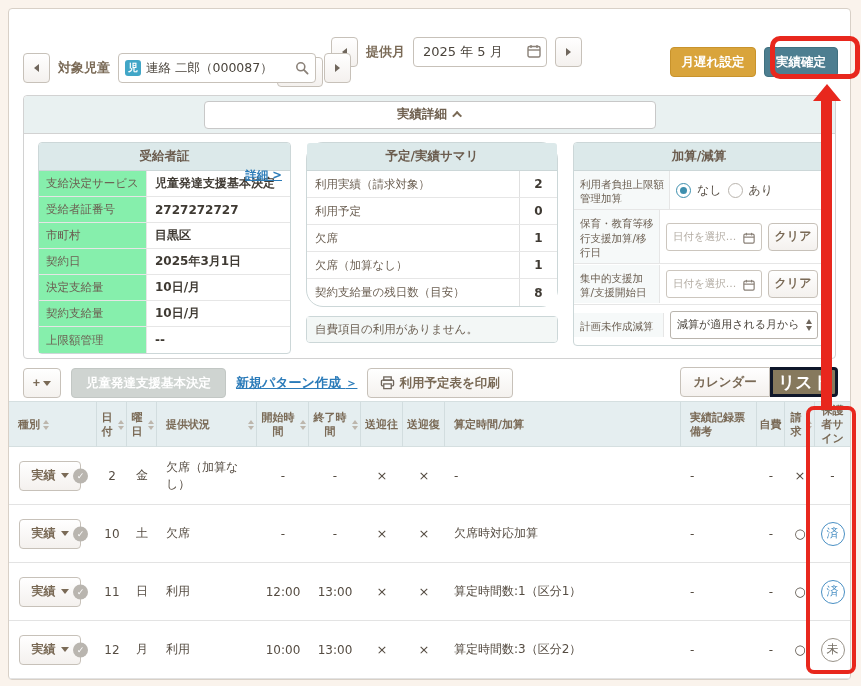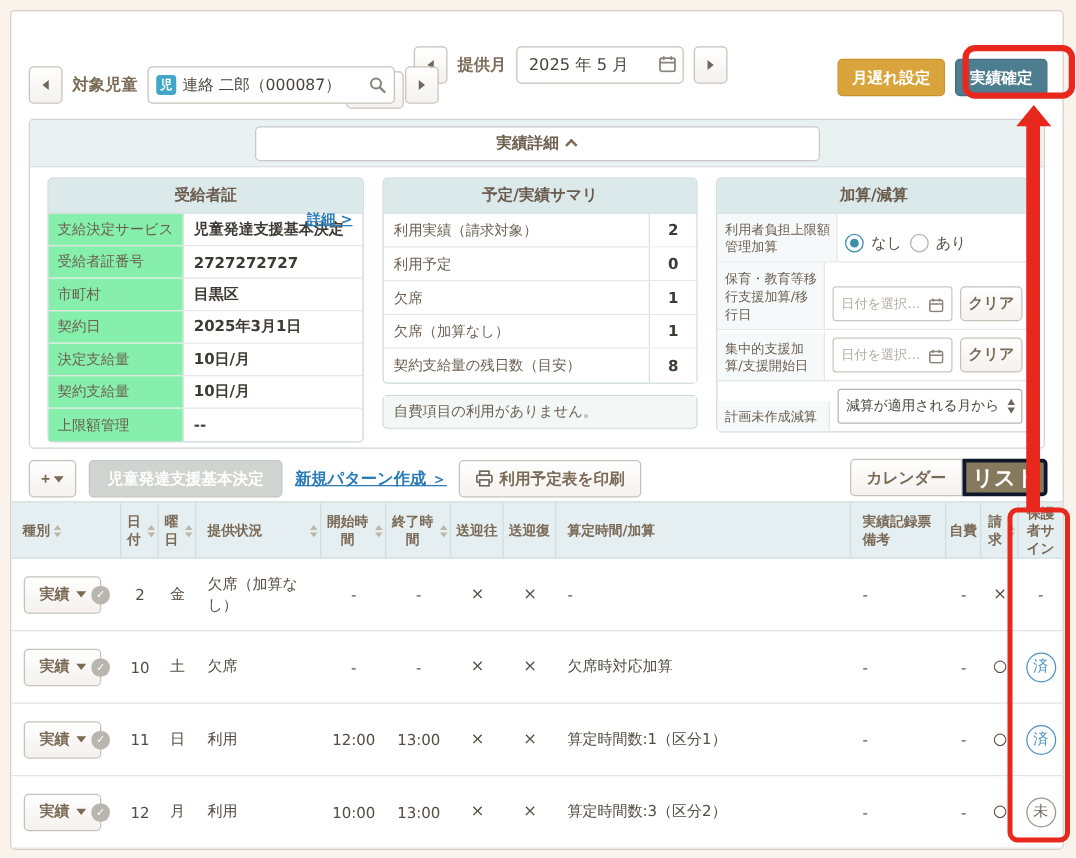--- a/index.html
+++ b/index.html
@@ -58,33 +58,33 @@
                 font-weight:bold; font-size:12.5px; color:#6b5c4e; }
   .detail-link { position:absolute; right:8px; top:25px; font-size:11.5px; color:#2c7cb8; text-decoration:underline; font-weight:bold; cursor:pointer; }
 
   .panel-recipient { width:256px; }
   .kv-row { display:flex; height:26px; border-bottom:1px solid #e6e6e6; font-size:11.5px; align-items:stretch; }
   .kv-row:last-child { border-bottom:none; }
   .kv-label { width:108px; background:#86efac; color:#6b5f52; display:flex; align-items:center; padding-left:7px; border-right:1px solid #e6e6e6; }
   .kv-value { flex:1; display:flex; align-items:center; padding-left:8px; font-weight:bold; color:#3f3a33; font-size:12px; }
 
   .mid-col { width:252px; display:flex; flex-direction:column; }
-  .panel-summary { width:252px; }
+  .panel-summary { width:252px;border-radius:17px; }
   .sum-row { display:flex; height:27px; border-bottom:1px solid #e6e6e6; font-size:11.5px; }
   .sum-row:last-child { border-bottom:none; }
   .sum-label { flex:1; display:flex; align-items:center; padding-left:8px; color:#6b5f52; }
   .sum-value { width:38px; border-left:1px solid #e0e0e0; display:flex; align-items:center; justify-content:center;
                font-weight:bold; color:#3f3a33; font-size:12px; background:#fff; }
   .panel-jihi { width:252px; margin-top:9px; }
   .jihi-head { height:24px; font-size:12px; }
   .jihi-body { height:25px; background:#f3f7f6; display:flex; align-items:center; padding-left:8px;
                font-size:11.5px; color:#6b5f52; border-radius:0 0 3px 3px; }
 
   .panel-kasan { width:252px; }
-  .ka-row { display:flex; border-bottom:1px solid #e6e6e6; align-items:flex-end; }
+  .ka-row { display:flex; border-bottom:1px solid #e6e6e6; align-items:center; }
   .ka-row:last-child { border-bottom:none; }
   .ka-label { width:96px; background:#f6f9f9; color:#6b5f52; font-size:10.5px; padding:6px 4px 4px 6px;
               border-right:1px solid #e6e6e6; line-height:1.35; display:flex; align-items:center; }
   .ka-ctrl { flex:1; display:flex; align-items:center; gap:6px; padding:6px; }
   .radio { width:15px; height:15px; border-radius:50%; border:1px solid #b9b4ad; background:#fff; position:relative; display:inline-block; cursor:pointer; }
   .radio.checked { border-color:#3e8fae; }
   .radio.checked::after { content:""; position:absolute; inset:3px; border-radius:50%; background:#3e8fae; }
   .radio-label { font-size:12px; color:#554c42; }
   .date-box { position:relative; width:96px; height:28px; border:1px solid #ccc6be; border-radius:3px; background:#fff;
               display:flex; align-items:center; padding:0 20px 0 6px; cursor:pointer; }

